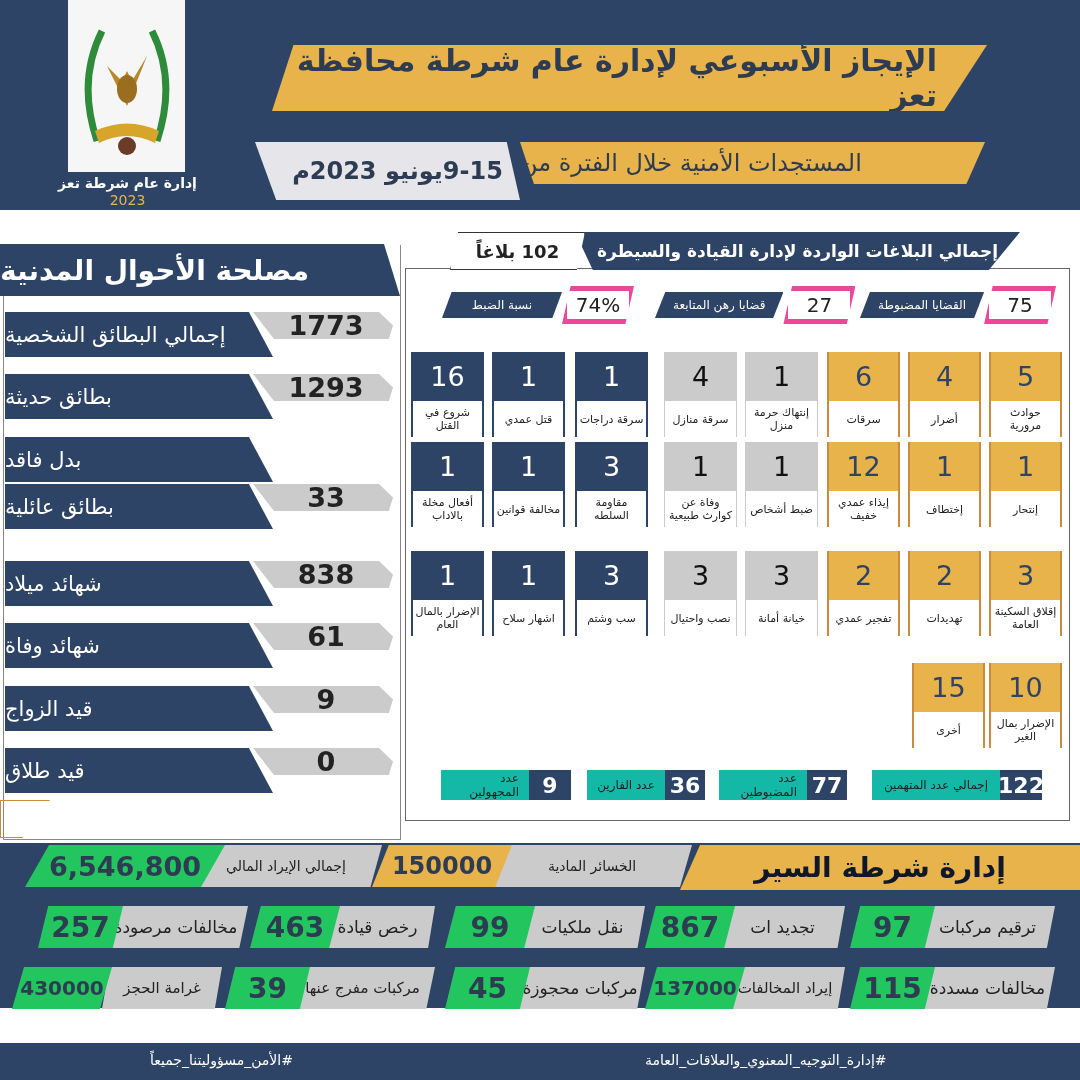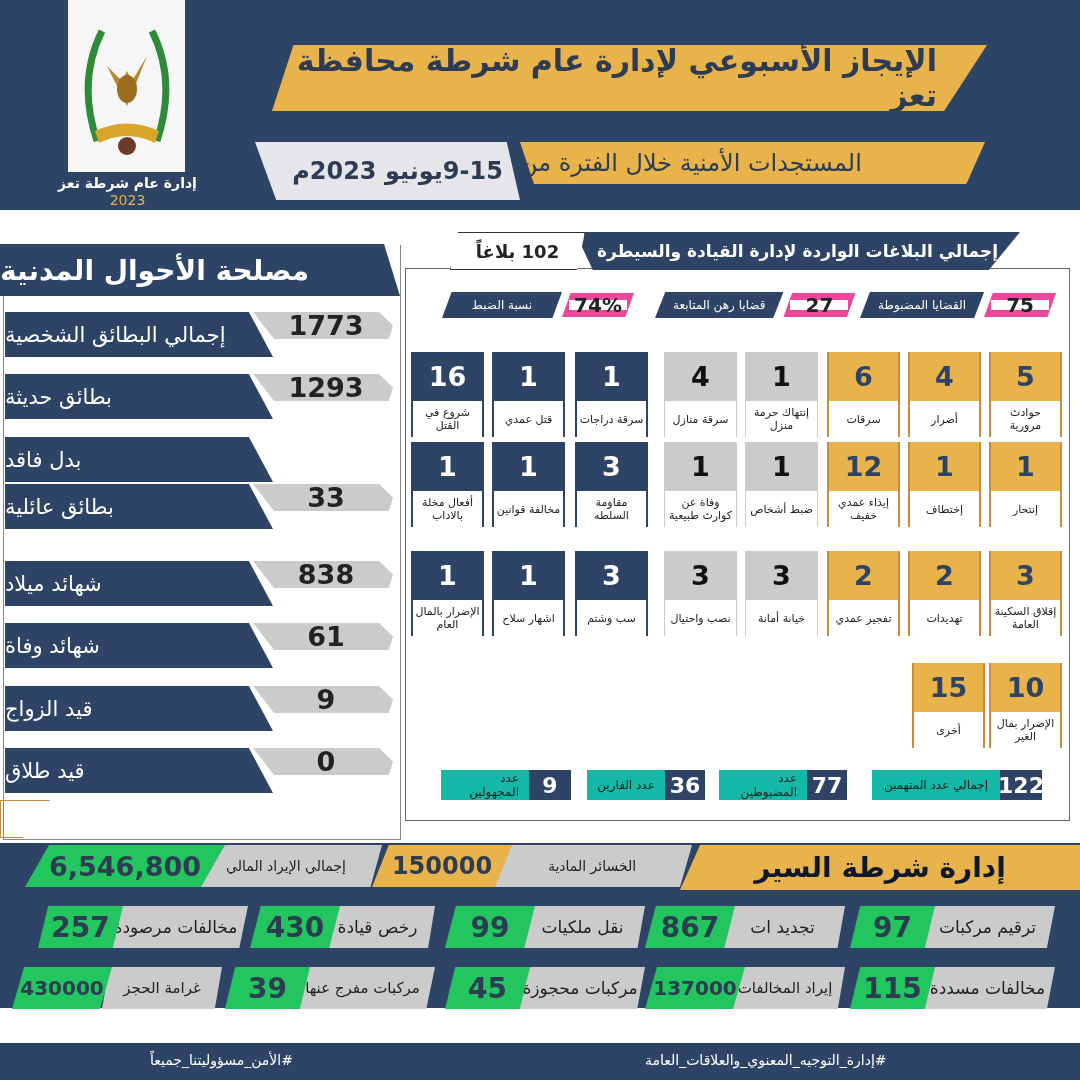--- a/index.html
+++ b/index.html
@@ -21,23 +21,23 @@
 #civil-title{left:0;top:244px;width:400px;height:52px;background:#2d4466;clip-path:polygon(0 0,96% 0,100% 100%,0 100%);color:#fff;font-size:28px;font-weight:bold;display:flex;align-items:center;justify-content:flex-end;padding-right:50px}
 .crow{position:absolute;left:5px;width:385px;height:45px}
 .crow .lab{position:absolute;left:0;top:0;width:268px;height:45px;background:#2d4466;clip-path:polygon(0 0,91% 0,100% 100%,0 100%);color:#fff;font-size:21px;display:flex;align-items:center;justify-content:flex-end;padding-right:30px}
 .crow .val{position:absolute;left:248px;top:0;width:140px;height:27px;background:#cbcbcb;clip-path:polygon(0 0,90% 0,100% 50%,97% 100%,15% 100%);color:#222;font-size:27px;font-weight:bold;display:flex;align-items:center;justify-content:center;direction:ltr;padding-left:6px}
 
 #reports-frame{left:405px;top:268px;width:665px;height:553px;border:1px solid #666}
 #reports-title{left:575px;top:232px;width:445px;height:38px;background:#2d4466;clip-path:polygon(0 0,100% 0,93% 100%,4% 100%);color:#fff;font-size:17px;font-weight:bold;display:flex;align-items:center;justify-content:center}
 #reports-total{left:450px;top:232px;width:135px;height:38px;background:#fff;border:1px solid #333;clip-path:polygon(6% 0,100% 0,94% 100%,0 100%);display:flex;align-items:center;justify-content:center;font-size:18px;font-weight:bold;color:#222}
 .pill{position:absolute;height:26px;display:flex;align-items:center}
 .pill .pl{height:26px;background:#2d4466;color:#fff;font-size:12px;display:flex;align-items:center;justify-content:center;clip-path:polygon(8% 0,100% 0,92% 100%,0 100%);padding:0 18px}
-.pill .pv{height:24px;background:#fff;border:7px solid #ec4899;font-size:20px;font-weight:bold;color:#222;display:flex;align-items:center;justify-content:center;width:72px;clip-path:polygon(12% 0,100% 0,88% 100%,0 100%);direction:ltr}
+.pill .pv{height:38px;background:#fff;border:5px solid #ec4899;font-size:20px;font-weight:normal;color:#222;display:flex;align-items:center;justify-content:center;width:72px;clip-path:polygon(12% 0,100% 0,88% 100%,0 100%);direction:ltr}
 .card{position:absolute;width:73px;height:85px}
-.card .num{height:49px;display:flex;align-items:center;justify-content:center;font-size:27px;font-weight:bold}
+.card .num{height:49px;display:flex;align-items:center;justify-content:center;font-size:27px;font-weight:normal}
 .card .lbl{height:36px;background:#fff;display:flex;align-items:center;justify-content:center;text-align:center;font-size:11px;line-height:13px;color:#222;padding:0 2px}
 .card.gold .num{background:#e8b34a;color:#2d4466}
 .card.gold{border:2px solid #c98b3c;border-top:none}
 .card.gray .num{background:#cbcbcb;color:#111}
 .card.gray{border:1px solid #cbcbcb;border-top:none}
 .card.navy .num{background:#2d4466;color:#fff}
 .card.navy{border:2px solid #2d4466;border-top:none;background:#fff}
 .acc{position:absolute;height:30px;display:flex}
 .acc .al{height:30px;background:#14b8a6;font-size:12px;color:#222;display:flex;align-items:center;justify-content:center;padding:8px 10px}
 .acc .av{height:30px;background:#2d4466;color:#fff;font-size:22px;font-weight:bold;display:flex;align-items:center;justify-content:center;direction:ltr}
@@ -265,21 +265,21 @@
 <div class="tt" style="left:645px;top:906px;width:200px">
     <span class="tl" style="left:75px;width:125px">تجديد ات</span>
     <span class="tv" style="left:0;width:90px">867</span>
   </div>
 <div class="tt" style="left:445px;top:906px;width:200px">
     <span class="tl" style="left:75px;width:125px">نقل ملكيات</span>
     <span class="tv" style="left:0;width:90px">99</span>
   </div>
 <div class="tt" style="left:250px;top:906px;width:185px">
     <span class="tl" style="left:70px;width:115px">رخص قيادة</span>
-    <span class="tv" style="left:0;width:90px">430</span>
+    <span class="tv" style="left:0;width:90px">463</span>
   </div>
 <div class="tt" style="left:38px;top:906px;width:210px">
     <span class="tl" style="left:65px;width:145px">مخالفات مرصودة</span>
     <span class="tv" style="left:0;width:85px">257</span>
   </div>
 
 <div class="tt" style="left:850px;top:967px;width:205px">
     <span class="tl" style="left:70px;width:135px">مخالفات مسددة</span>
     <span class="tv" style="left:0;width:85px">115</span>
   </div>

